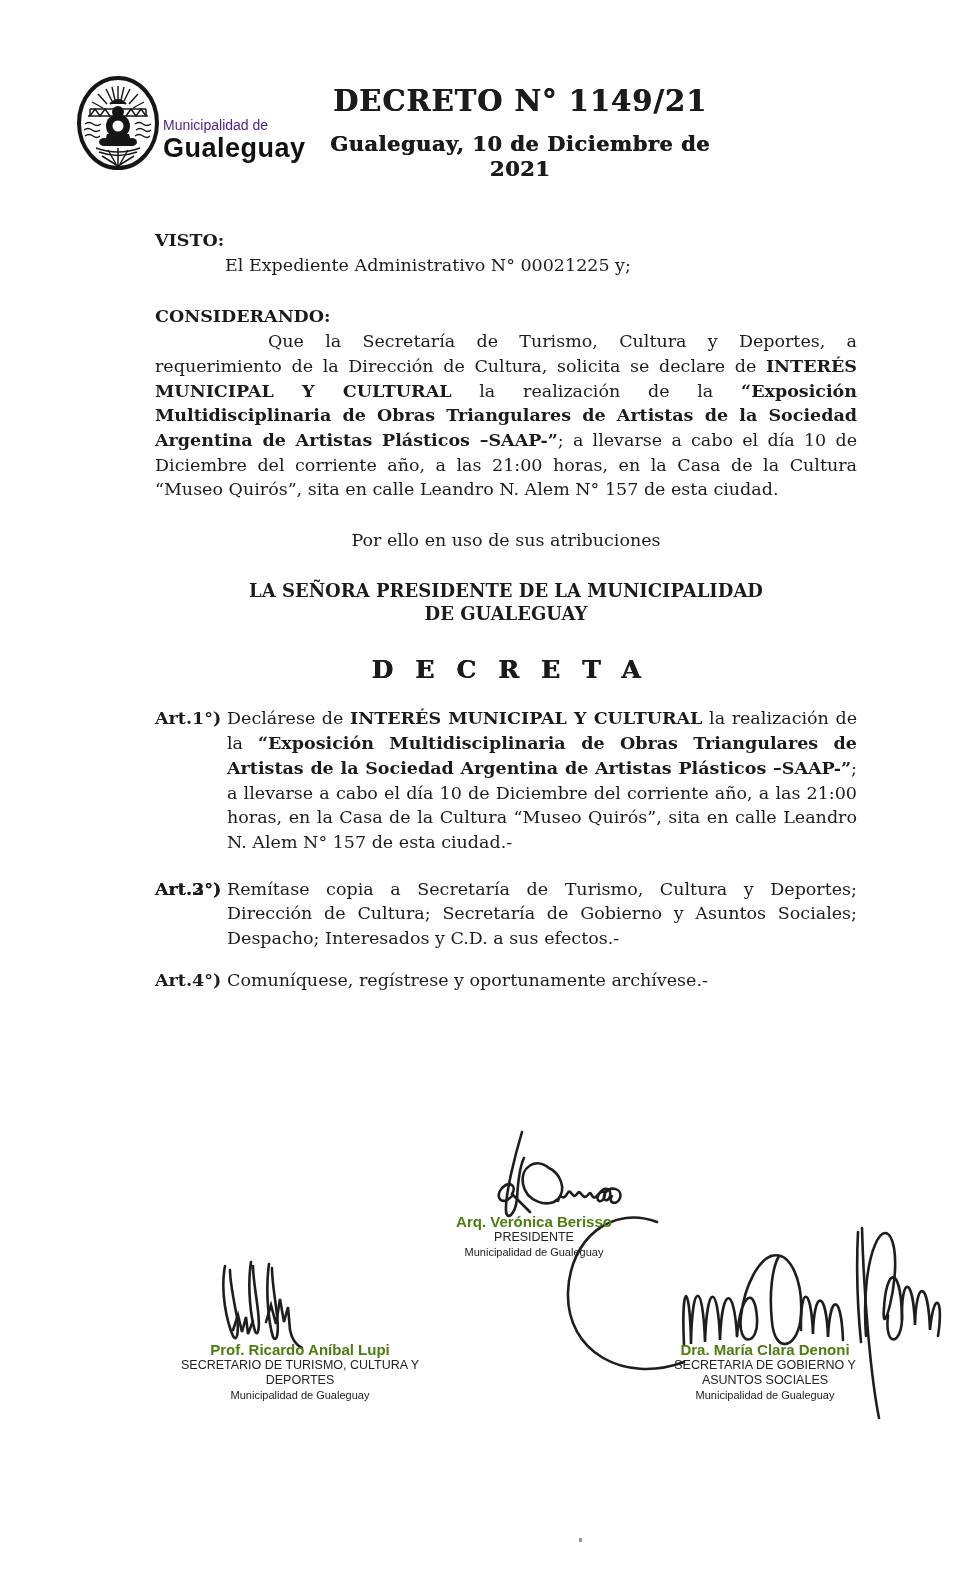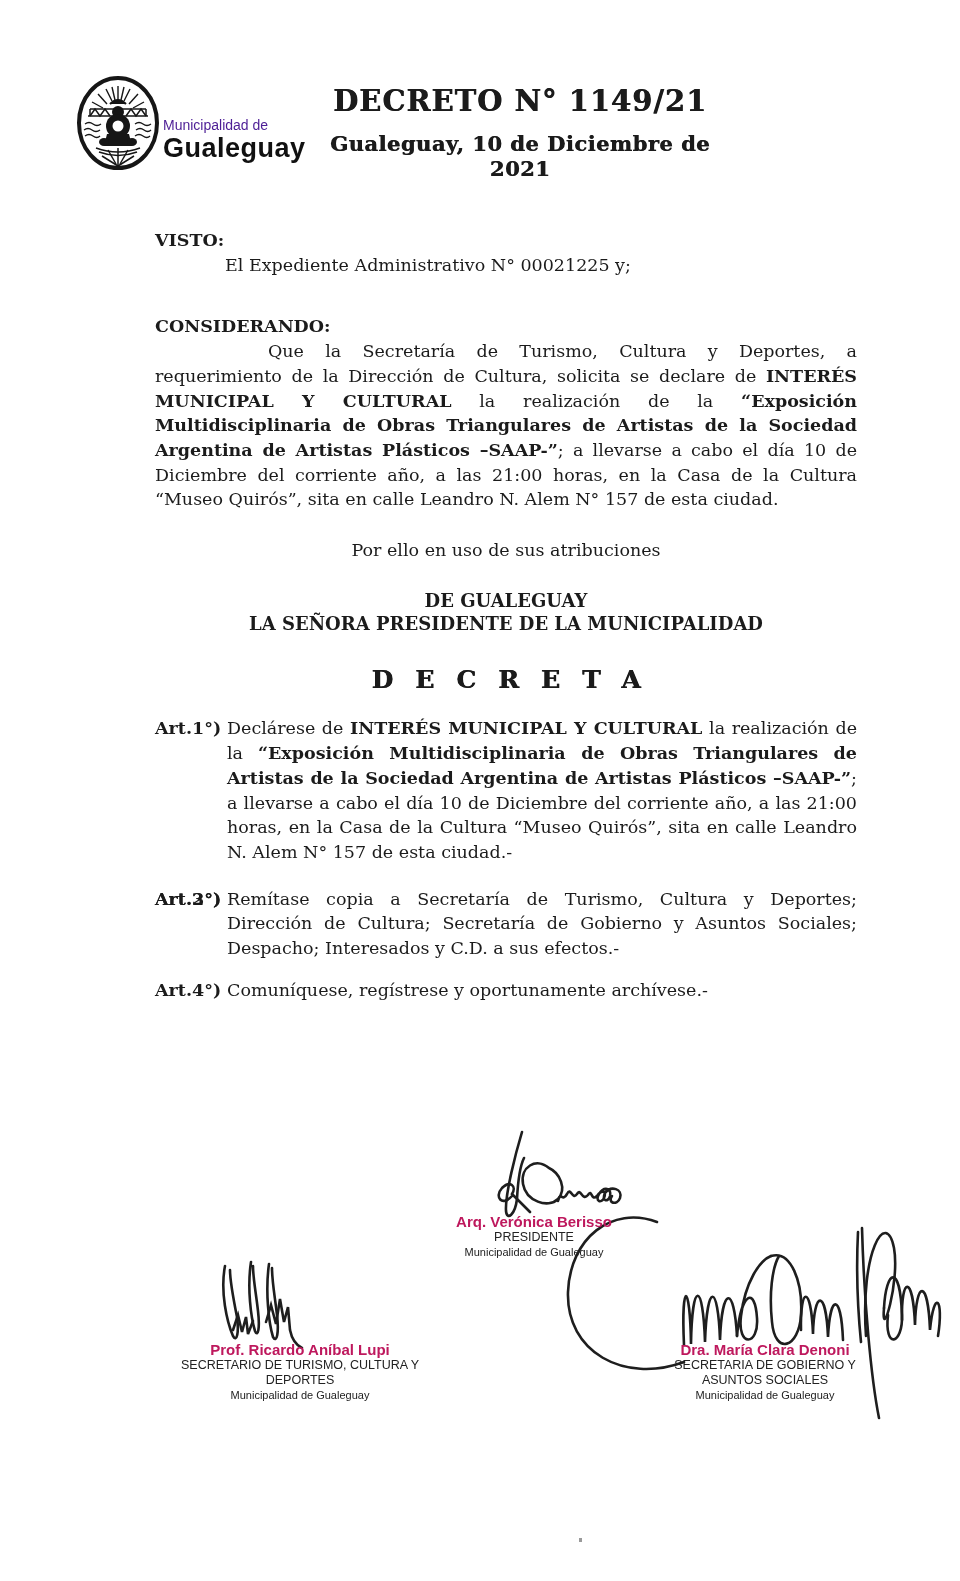--- a/index.html
+++ b/index.html
@@ -18,38 +18,38 @@
   .brand-small{font-size:14px;color:#4c1d95;margin-bottom:3px;}
   .brand-big{font-size:27px;font-weight:bold;letter-spacing:0.5px;color:#111;}
   .title-block{position:absolute;left:310px;top:84px;width:420px;text-align:center;}
   .blackletter{font-family:"DejaVu Serif",serif;font-weight:bold;text-shadow:0.6px 0 0 currentColor;}
   .decree-no{font-size:29px;letter-spacing:1px;}
   .decree-date{font-size:21px;margin-top:13px;letter-spacing:0.5px;}
   
   .doc{position:absolute;left:155px;top:228px;width:702px;font-size:17.5px;line-height:24.7px;}
   .doc p{margin:0;}
   .label{font-weight:bold;}
-  .label.considerando{margin-top:37px;}
+  .label.considerando{margin-top:27px;}
   .visto-text{text-indent:70px;}
   .para{text-align:justify;}
   .indent1{text-indent:113px;}
   .por-ello{text-align:center;margin-top:26px !important;}
   .authority{font-weight:bold;font-size:18px;line-height:23px;text-align:center;margin-top:26px;}
   .decreta{font-size:25px;text-align:center;margin-top:33px;letter-spacing:22px;padding-left:22px;}
   .article{position:relative;padding-left:72px;margin-top:24px;}
   .article .art-label{position:absolute;left:0;top:0;font-weight:bold;}
   .article .art-body{text-align:justify;}
   .article.a2{margin-top:22px;}
   .article.a3{margin-top:22px;}
   .article.a4{margin-top:17px;}
   .article.a4 .art-body{text-align:left;}
   b{font-weight:bold;}
   
   .sig{position:absolute;text-align:center;font-family:"Liberation Sans",sans-serif;color:#222;}
-  .sig-name{font-weight:bold;font-size:15px;line-height:17px;color:#be185d;}
+  .sig-name{font-weight:bold;font-size:15px;line-height:17px;color:#4d7c0f;}
   .sig-role{font-size:12.5px;line-height:15px;}
   .sig-org{font-size:11px;line-height:15px;}
   .sig-president{left:420px;top:1213px;width:228px;}
   .sig-secretary-turismo{left:160px;top:1341px;width:280px;}
   .sig-secretary-gobierno{left:625px;top:1341px;width:280px;}
   .scrawls{position:absolute;left:0;top:0;width:960px;height:1581px;pointer-events:none;}
   .speck{position:absolute;left:579px;top:1538px;width:3px;height:4px;background:#9a9a9a;}
 </style>
 </head>
 <body>
@@ -123,22 +123,22 @@
 
     <div class="label">VISTO:</div>
     <p class="visto-text">El Expediente Administrativo  N° 00021225 y;</p>
 
     <div class="label considerando">CONSIDERANDO:</div>
     <p class="para indent1"><span>Que la Secretaría de Turismo, Cultura y Deportes, a requerimiento de la Dirección de Cultura, solicita se declare de </span><b>INTERÉS MUNICIPAL Y CULTURAL</b><span> la realización de la </span><b>“Exposición Multidisciplinaria de Obras Triangulares de Artistas de la Sociedad Argentina de Artistas Plásticos –SAAP-”</b><span>; a llevarse a cabo el día 10 de Diciembre del corriente año, a las 21:00 horas, en la Casa de la Cultura “Museo Quirós”, sita en calle Leandro N. Alem N° 157 de esta ciudad.</span></p>
 
     <p class="por-ello">Por ello en uso de sus atribuciones</p>
 
     <div class="authority">
+      <div>LA SEÑORA PRESIDENTE DE LA MUNICIPALIDAD</div>
       <div>DE GUALEGUAY</div>
-      <div>LA SEÑORA PRESIDENTE DE LA MUNICIPALIDAD</div>
     </div>
 
     <div class="decreta blackletter">DECRETA</div>
 
     <div class="article a1">
       <span class="art-label">Art.1°)</span>
       <p class="art-body"><span>Declárese de </span><b>INTERÉS MUNICIPAL Y CULTURAL</b><span> la realización de la </span><b>“Exposición Multidisciplinaria de Obras Triangulares de Artistas de la Sociedad Argentina de Artistas Plásticos –SAAP-”</b><span>; a llevarse a cabo el día 10 de Diciembre del corriente año, a las 21:00 horas, en la Casa de la Cultura “Museo Quirós”, sita en calle Leandro N. Alem N° 157 de esta ciudad.-</span></p>
     </div>
 
     <div class="article a2">

